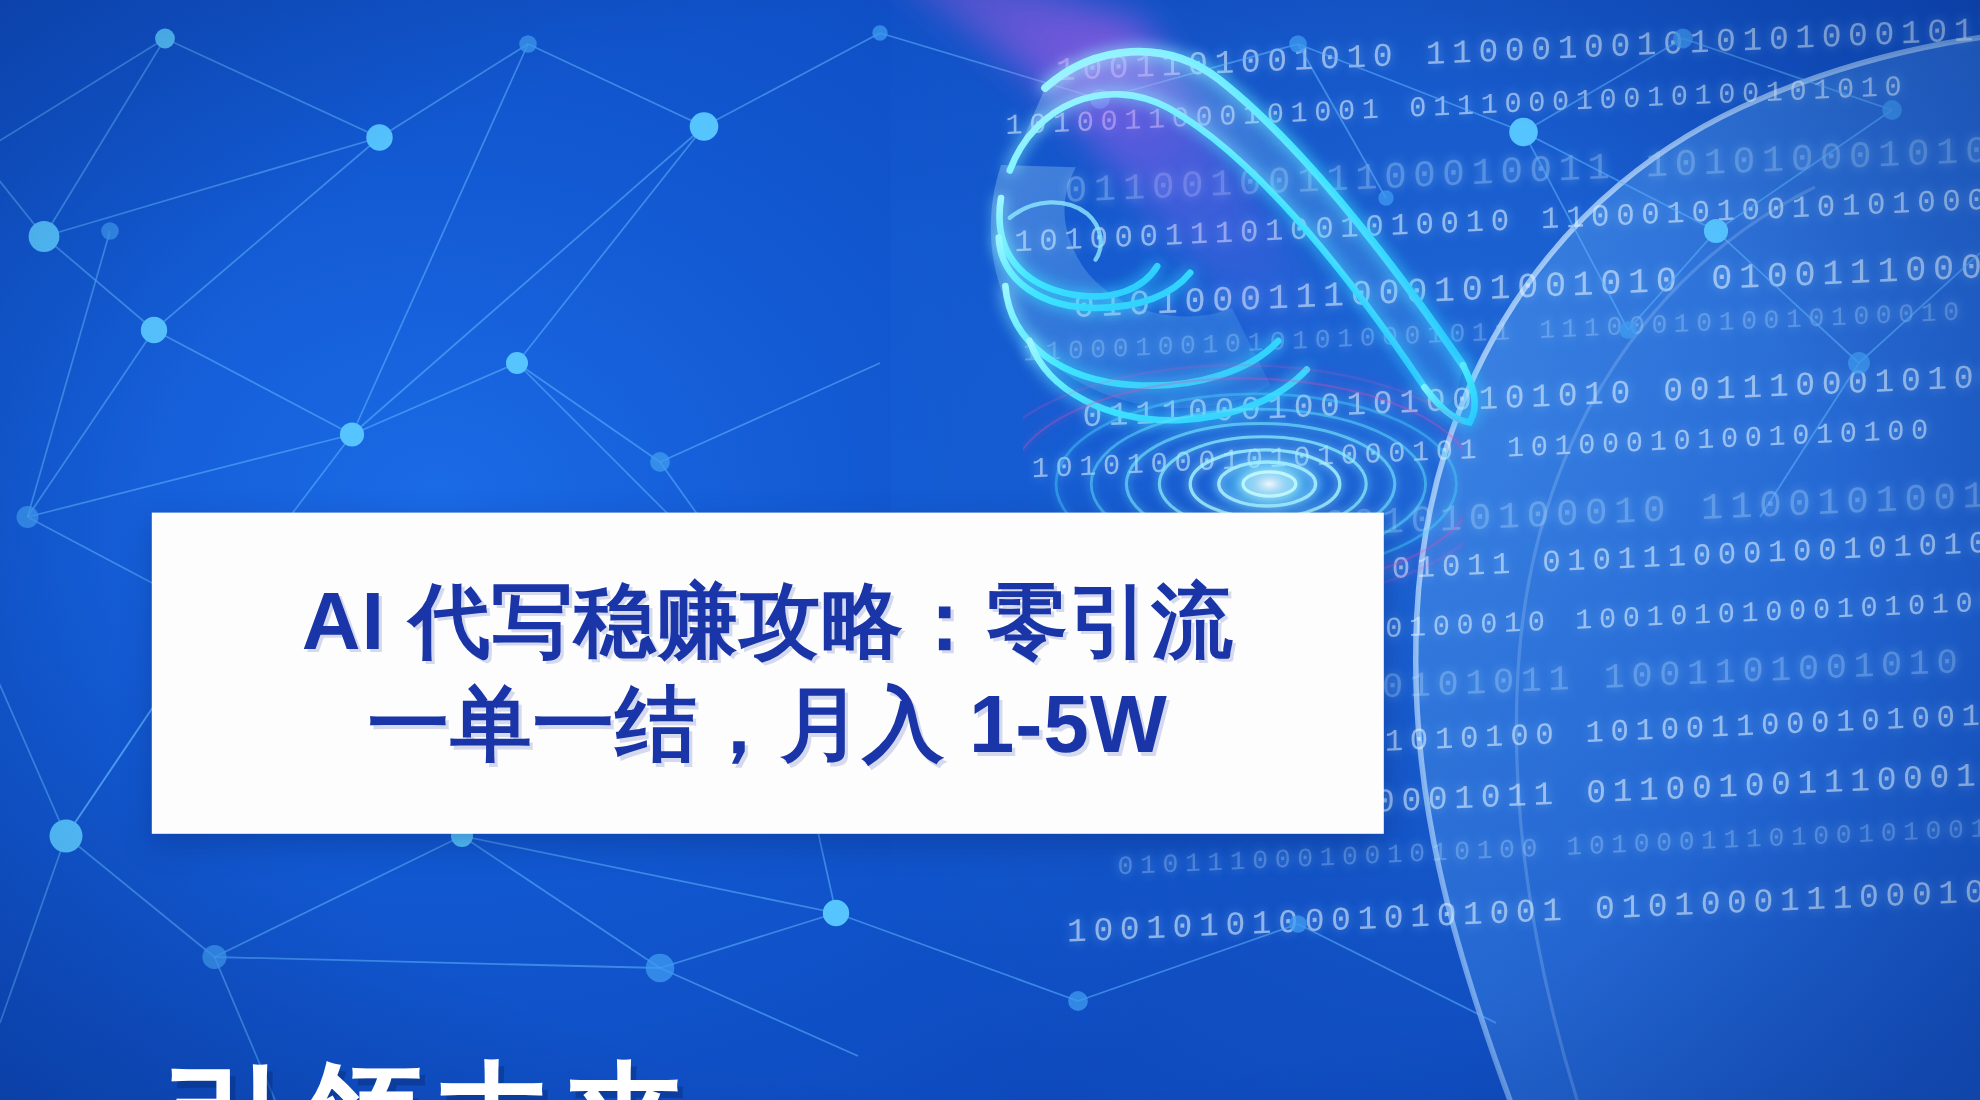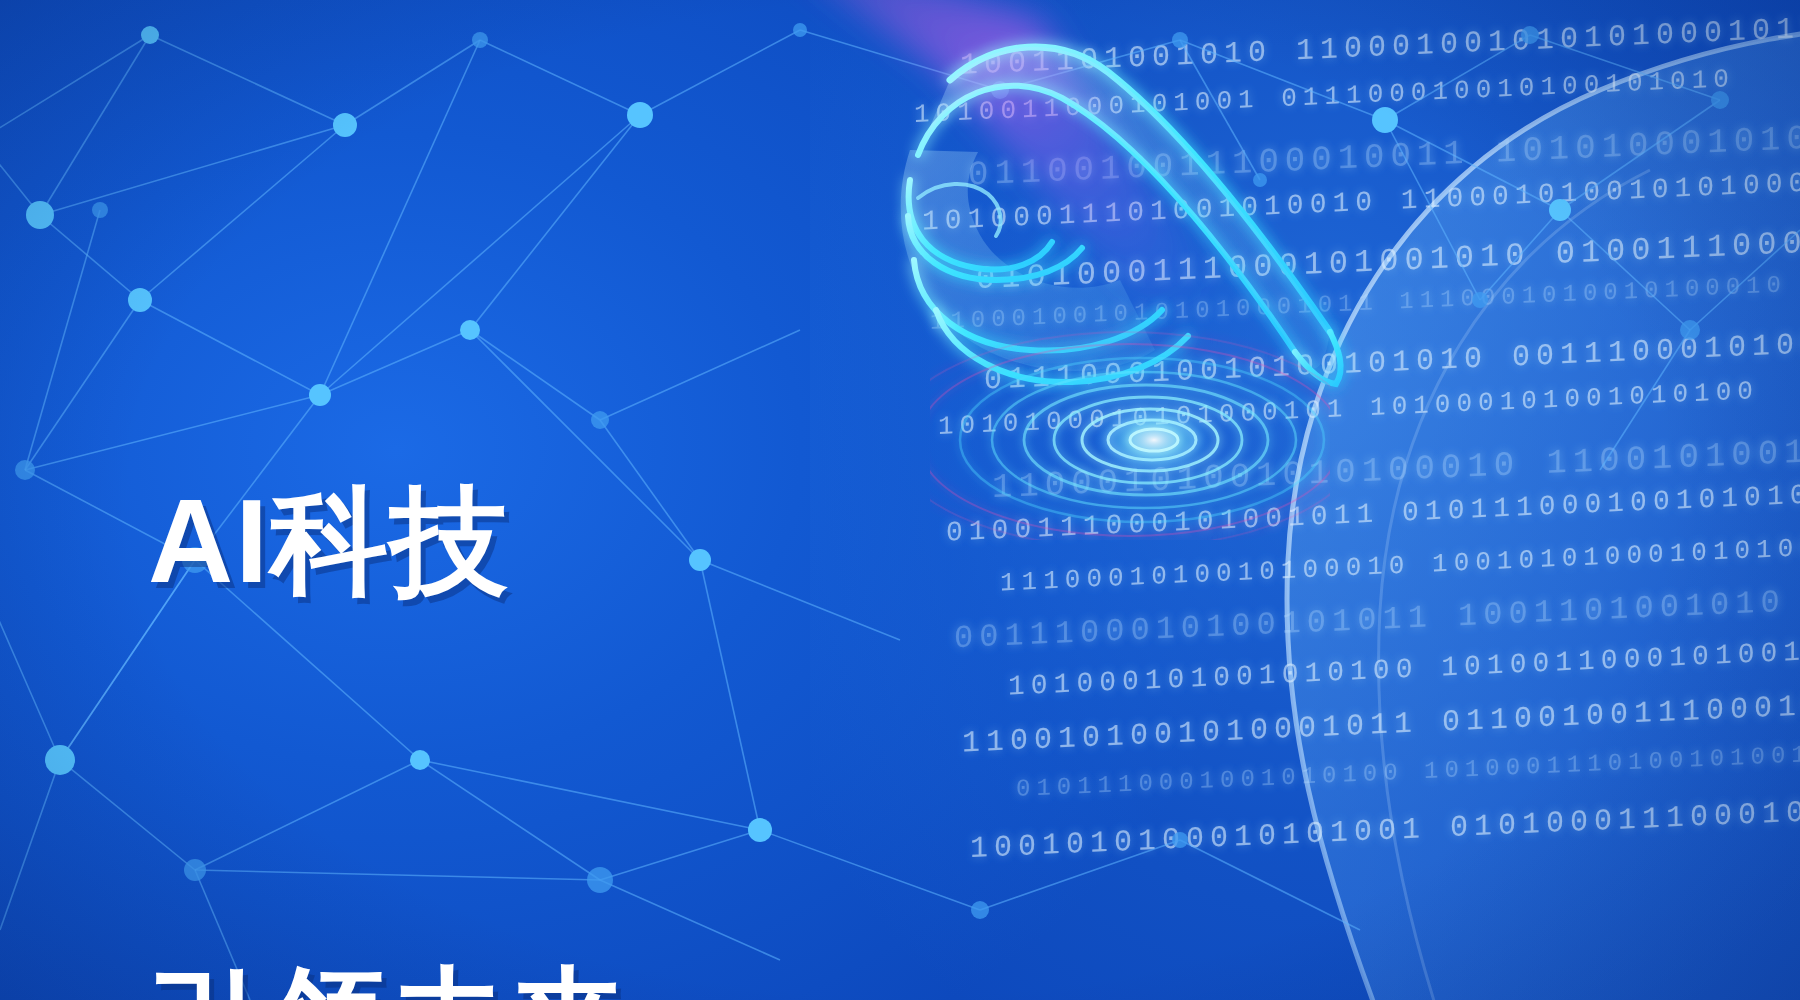--- a/index.html
+++ b/index.html
@@ -329,14 +329,18 @@
     <ellipse cx="224" cy="150" rx="60" ry="34" fill="url(#core)"></ellipse>
   </svg>
 
   <div class="bg-vignette"></div>
 
   <div class="headline">
     <span class="hl-line">AI科技</span>
     <span class="hl-line">引领未来</span>
   </div>
 
+  <div class="subtitle-card">
+    <div class="subtitle-line">AI 代写稳赚攻略：零引流</div>
+    <div class="subtitle-line">一单一结，月入 1-5W</div>
+  </div>
 
 </div>
 
 </body></html>

